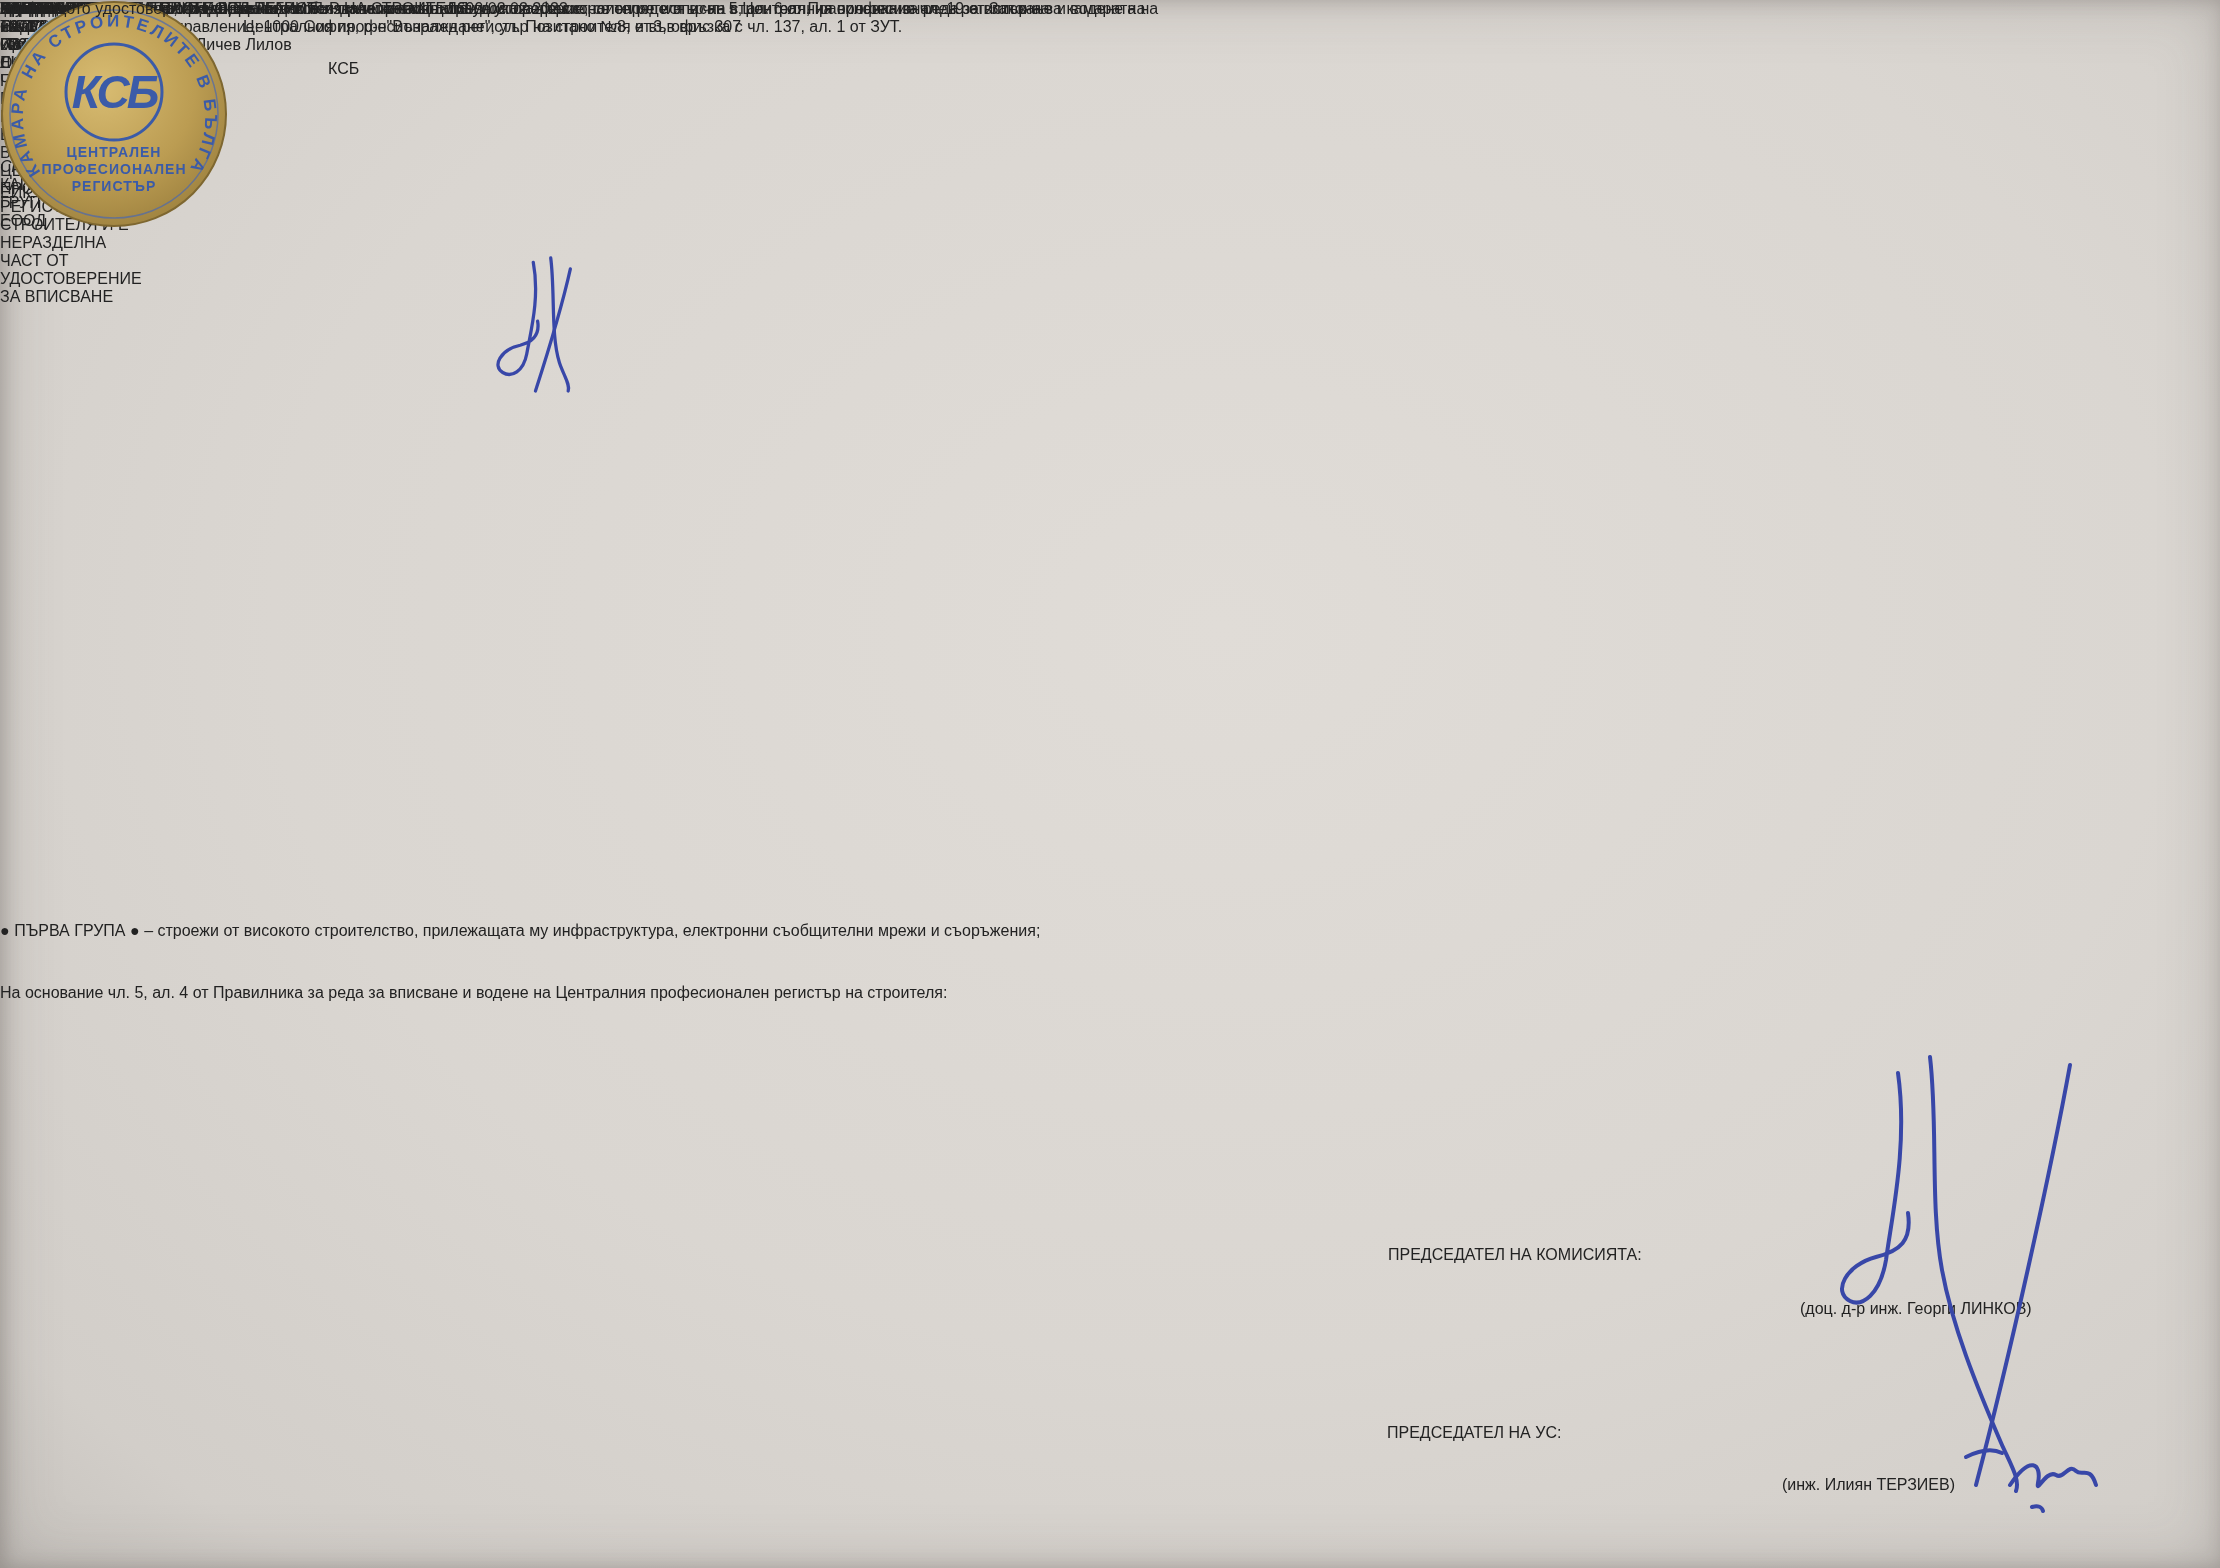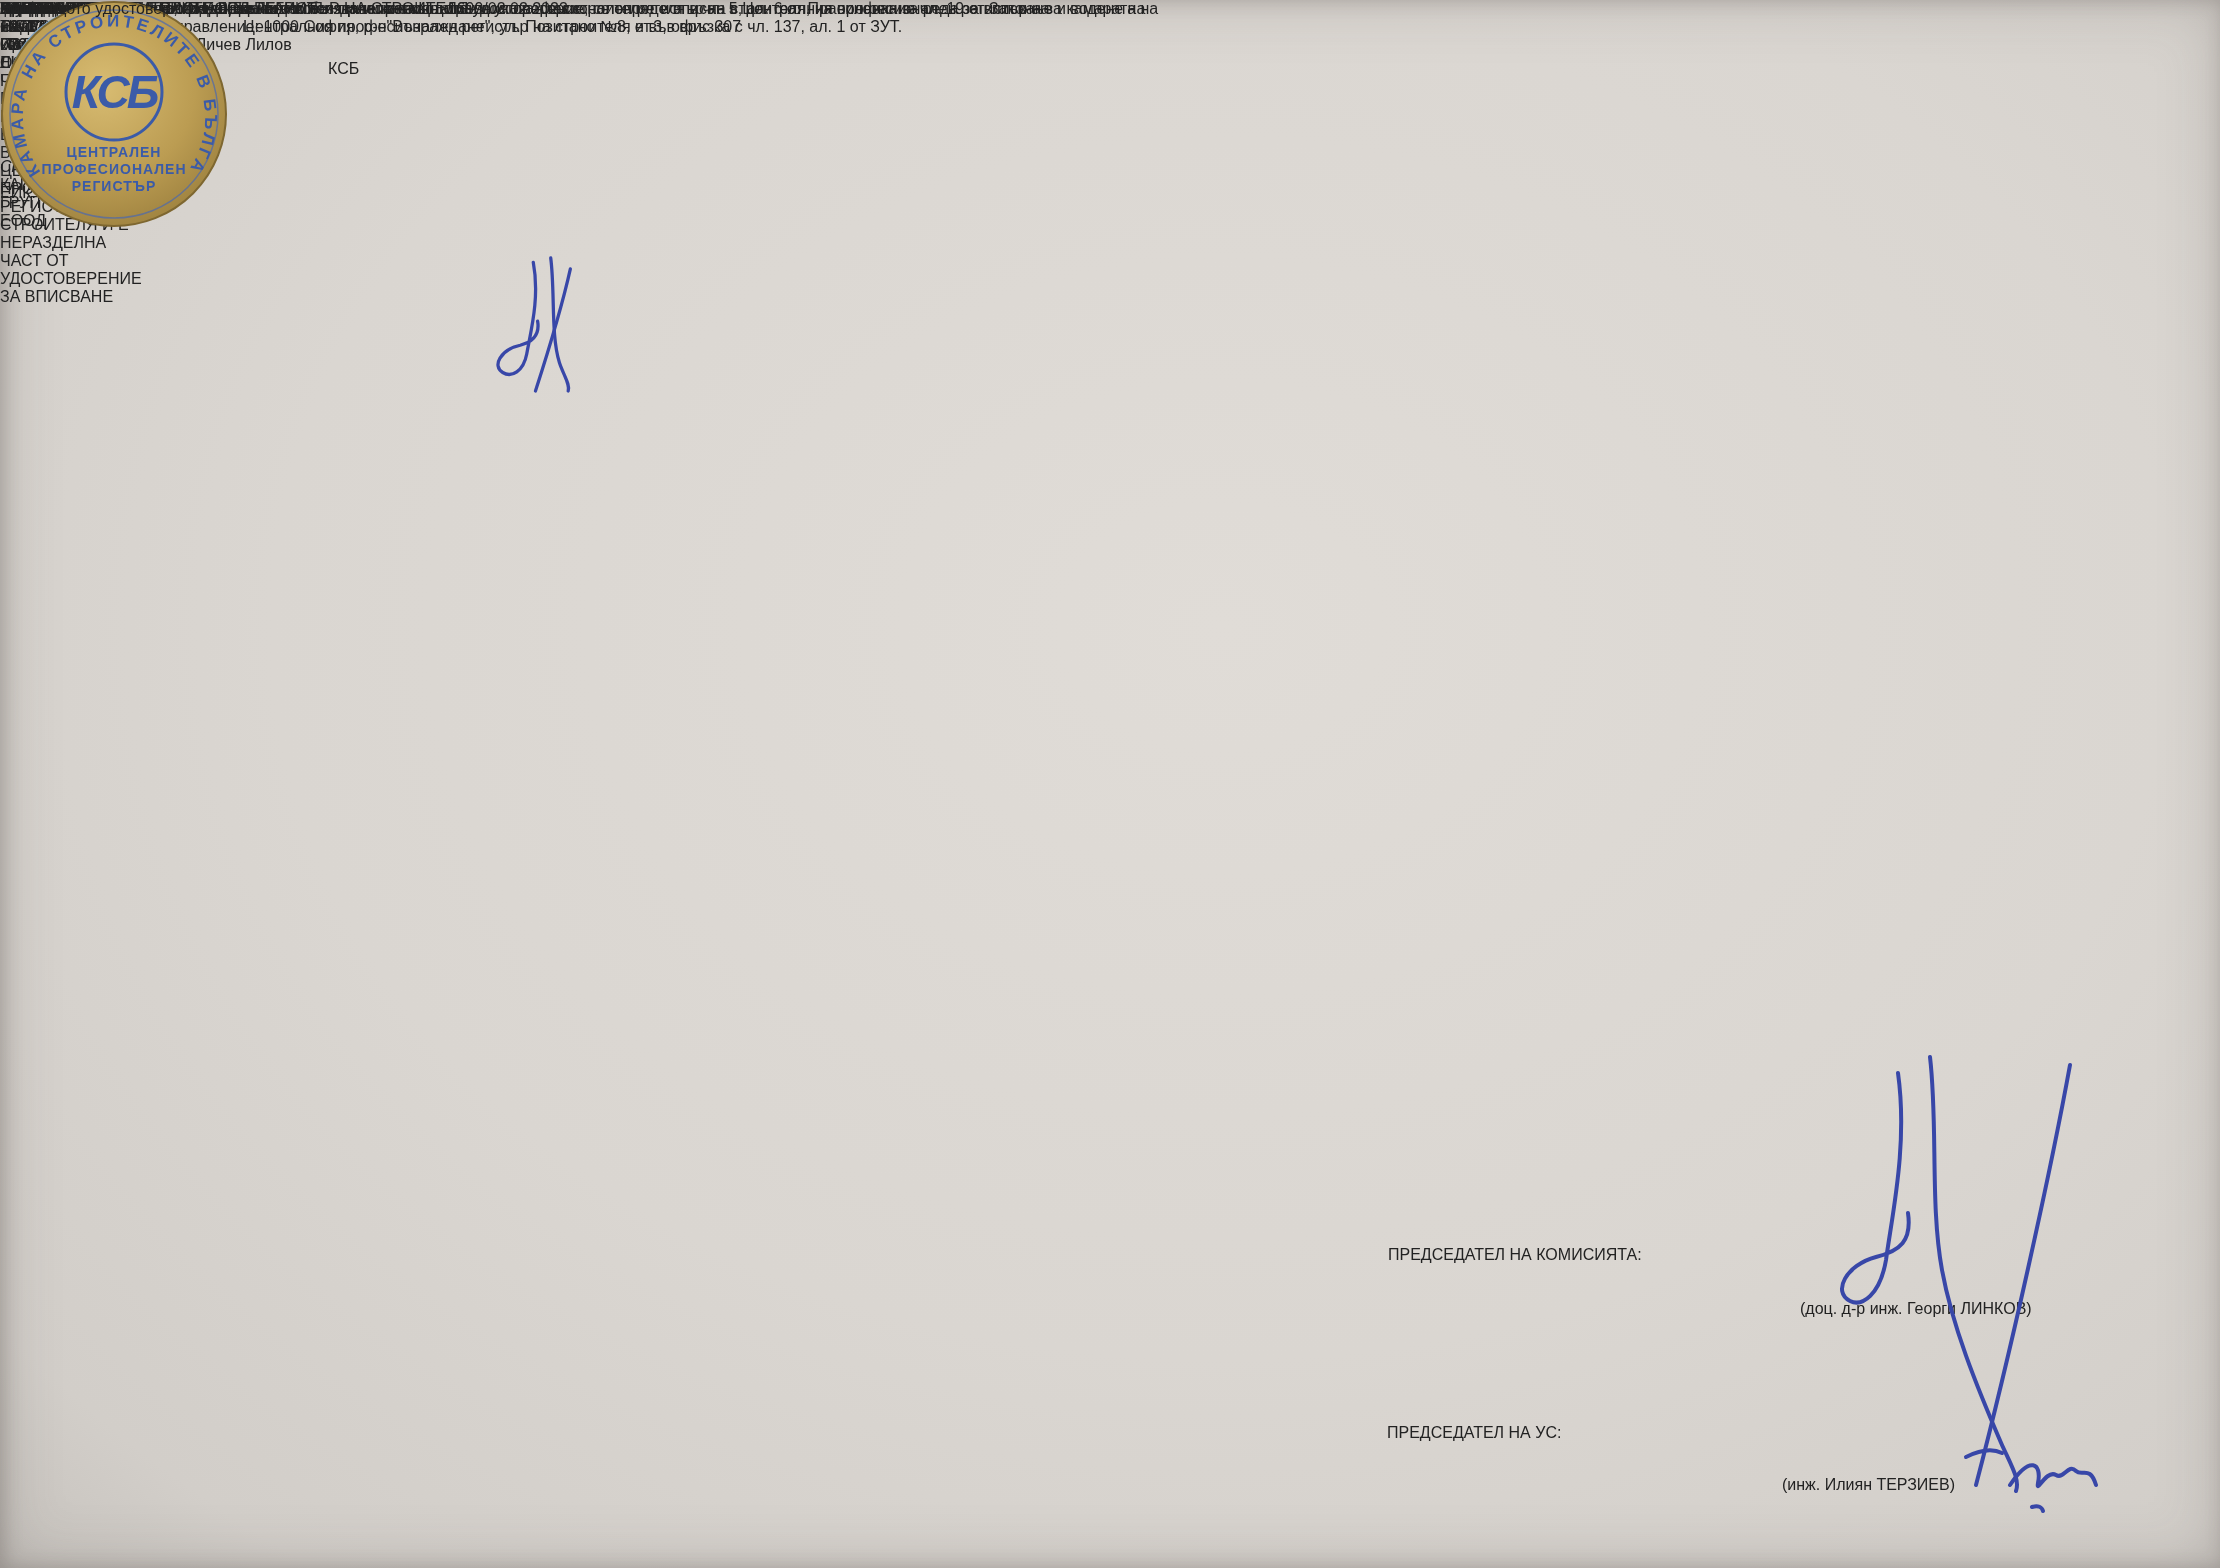--- a/index.html
+++ b/index.html
@@ -108,21 +108,28 @@
       <span class="dlabel">ЕИК:</span>
       <span class="dvalue" style="margin-left:30px">131112176</span>
     </div>
   </div>
 
   <div class="abs confirm par ctr">
     <div>В уверение на това, че с решение на комисията и протокол 1699/02.02.2023 строителят е вписан в Централния професионален регистър на</div>
   </div>
 
 
-
+  <div class="abs grp" style="top:922px">
+    <span class="dot">●</span>
+    <span class="grp-name">ПЪРВА ГРУПА</span>
+    <span class="dot">●</span>
+    <span class="grp-desc">– строежи от високото строителство, прилежащата му инфраструктура, електронни съобщителни мрежи и съоръжения;</span>
+  </div>
+
+  <div class="abs basis" style="top:984px">На основание чл. 5, ал. 4 от Правилника за реда за вписване и водене на Централния професионален регистър на строителя:</div>
 
 
   <div class="abs specifics par ctr">
     <div>Конкретният вид на строежите, за които се издава настоящото удостоверение, се определя в чл. 5, ал. 6 от Правилника за реда за вписване и водене на</div>
     <div>Централния професионален регистър на строителя и във връзка с чл. 137, ал. 1 от ЗУТ.</div>
   </div>
 
   <div class="abs card">
     <div class="abs card-logo">
       <span>КСБ</span>

